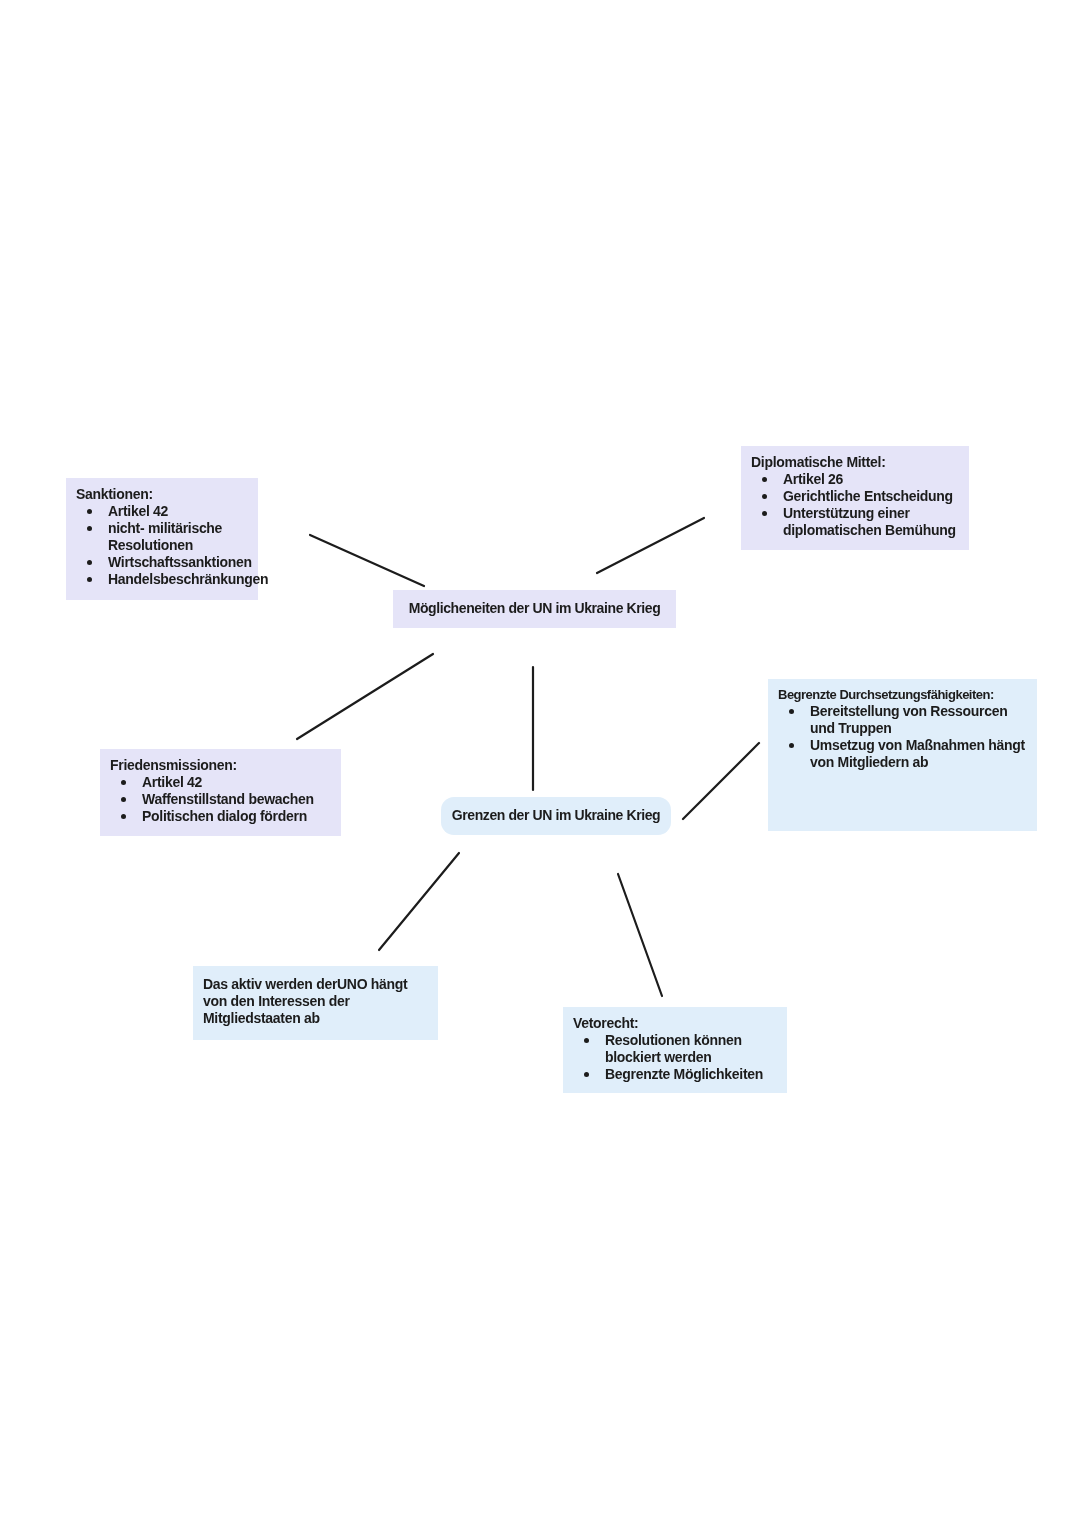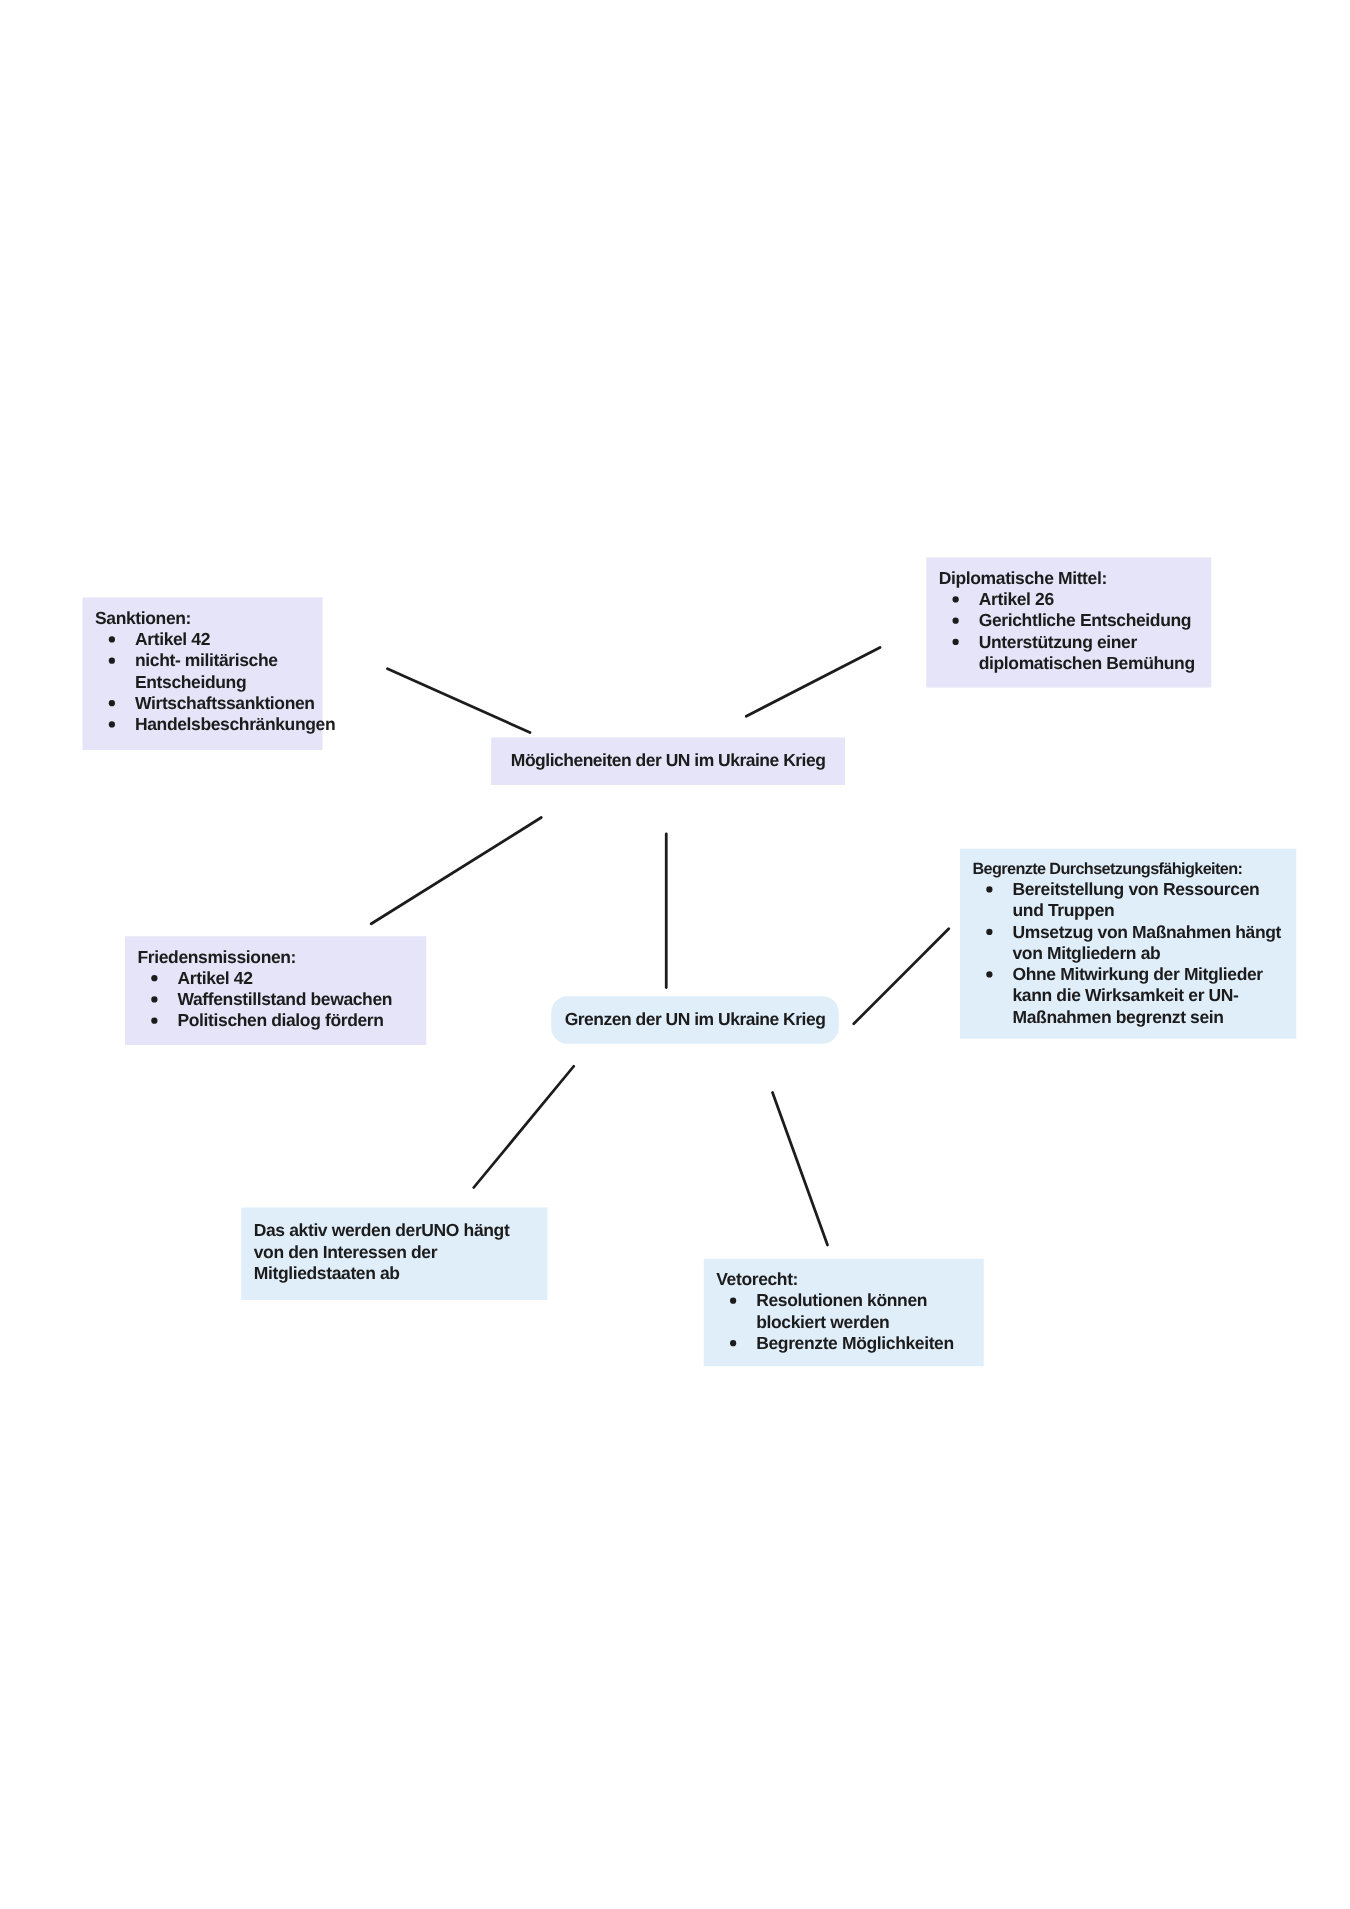--- a/index.html
+++ b/index.html
@@ -93,21 +93,21 @@
     <line x1="533" y1="667" x2="533" y2="790"></line>
     <line x1="683" y1="819" x2="759" y2="743"></line>
     <line x1="459" y1="853" x2="379" y2="950"></line>
     <line x1="618" y1="874" x2="662" y2="996"></line>
   </svg>
 
   <div class="box lavender node-sanktionen">
     <div class="box-title">Sanktionen:</div>
     <ul class="bullets">
       <li>Artikel 42</li>
-      <li>nicht- militärische Entscheidung</li>
+      <li>nicht- militärische Resolutionen</li>
       <li>Wirtschaftssanktionen</li>
       <li>Handelsbeschränkungen</li>
     </ul>
   </div>
 
   <div class="box lavender node-diplomatische">
     <div class="box-title">Diplomatische Mittel:</div>
     <ul class="bullets">
       <li>Artikel 26</li>
       <li>Gerichtliche Entscheidung</li>
@@ -126,21 +126,20 @@
       <li>Waffenstillstand bewachen</li>
       <li>Politischen dialog fördern</li>
     </ul>
   </div>
 
   <div class="box blue node-begrenzte">
     <div class="box-title">Begrenzte Durchsetzungsfähigkeiten:</div>
     <ul class="bullets">
       <li>Bereitstellung von Ressourcen und Truppen</li>
       <li>Umsetzug von Maßnahmen hängt von Mitgliedern ab</li>
-      <li>Ohne Mitwirkung der Mitglieder kann die Wirksamkeit er UN-Maßnahmen begrenzt sein</li>
     </ul>
   </div>
 
   <div class="box blue center-node node-grenzen">
     <span>Grenzen der UN im Ukraine Krieg</span>
   </div>
 
   <div class="box blue node-dasaktiv">
     <div>Das aktiv werden derUNO hängt von den Interessen der Mitgliedstaaten ab</div>
   </div>

